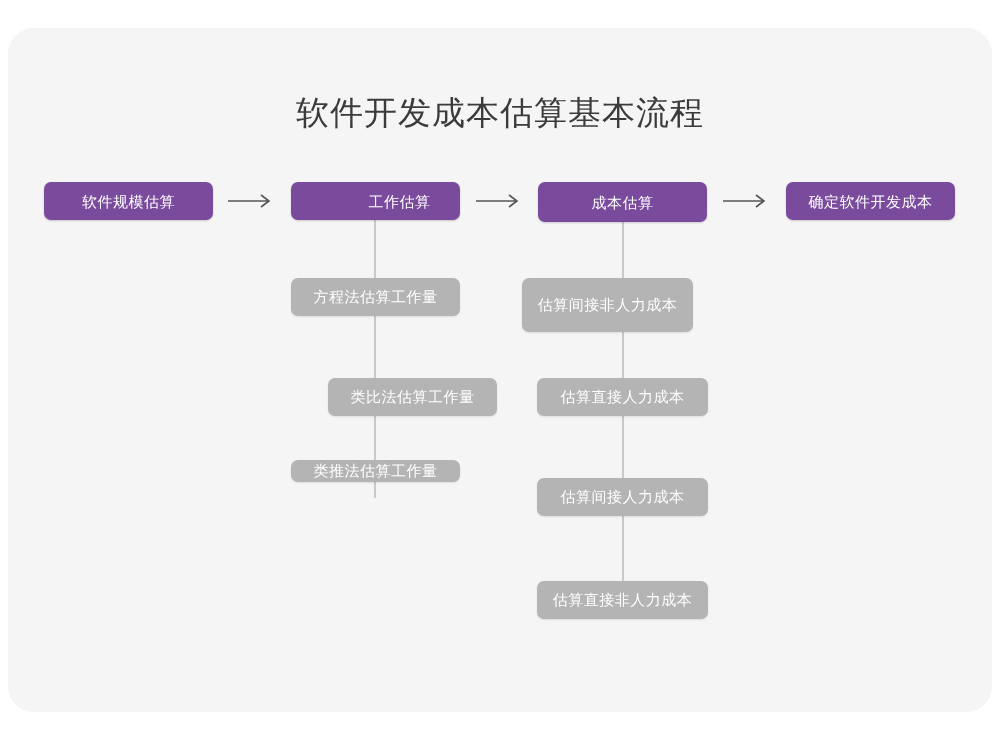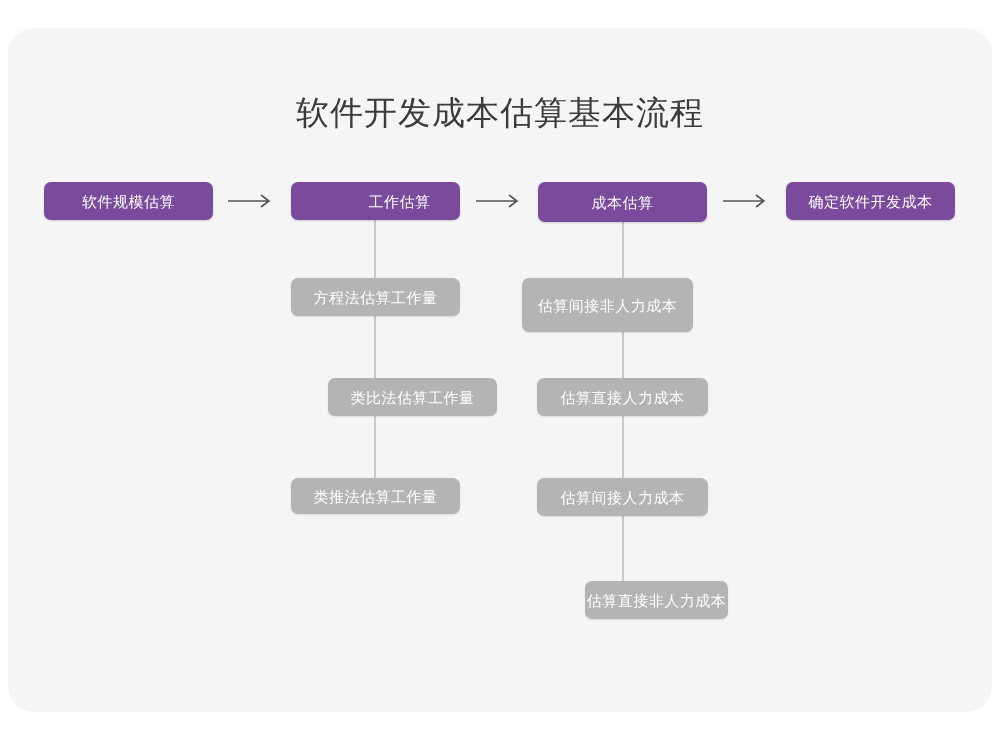--- a/index.html
+++ b/index.html
@@ -68,20 +68,21 @@
     white-space: nowrap;
     user-select: none;
   }
   .node.primary {
     background: #7a4a9d;
     box-shadow: 0 1px 2px rgba(0,0,0,0.18);
   }
   .node.secondary {
     background: #b4b4b4;
     box-shadow: 0 1px 2px rgba(0,0,0,0.10);
+    font-family: Liberation Serif, serif;
   }
 
   
   .arrow {
     position: absolute;
     height: 18px;
   }
   .arrow svg { display: block; }
 </style>
 </head>
@@ -120,23 +121,23 @@
   <div class="arrow" style="left:723px; top:192px; width:46px;">
     <svg width="46" height="18" viewBox="0 0 46 18">
       <path d="M0 9 H40 M33 3 L41 9 L33 15" fill="none" stroke="#555555" stroke-width="1.6"></path>
     </svg>
   </div>
 
   <div class="node secondary" style="left:291px; top:278px; width:169px; height:38px;">方程法估算工作量</div>
 
   <div class="node secondary" style="left:291px; top:378px; width:169px; height:38px;margin-left:37px;">类比法估算工作量</div>
 
-  <div class="node secondary" style="left:291px; top:478px; width:169px; height:36px;">类推法估算工作量</div>
+  <div class="node secondary" style="left:291px; top:460px; width:169px; height:22px;">类推法估算工作量</div>
 
   <div class="node secondary" style="left:522px; top:278px; width:171px; height:54px;">估算间接非人力成本</div>
 
   <div class="node secondary" style="left:537px; top:378px; width:171px; height:38px;">估算直接人力成本</div>
 
   <div class="node secondary" style="left:537px; top:478px; width:171px; height:38px;">估算间接人力成本</div>
 
-  <div class="node secondary" style="left:537px; top:581px; width:143px; height:38px;margin-left:48px;">估算直接非人力成本</div>
+  <div class="node secondary" style="left:537px; top:581px; width:171px; height:38px;">估算直接非人力成本</div>
 
 </div>
 
 </body></html>

